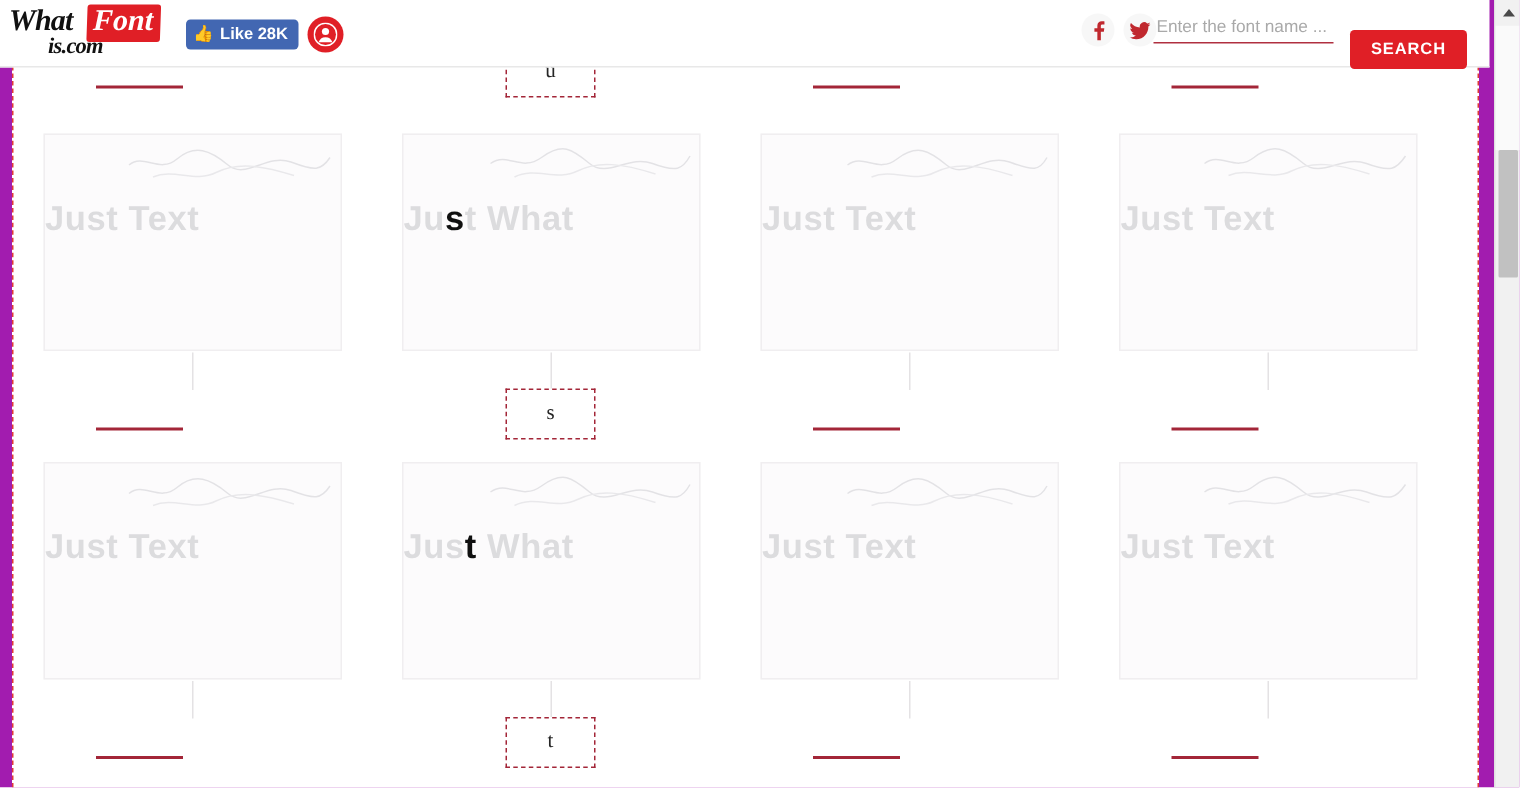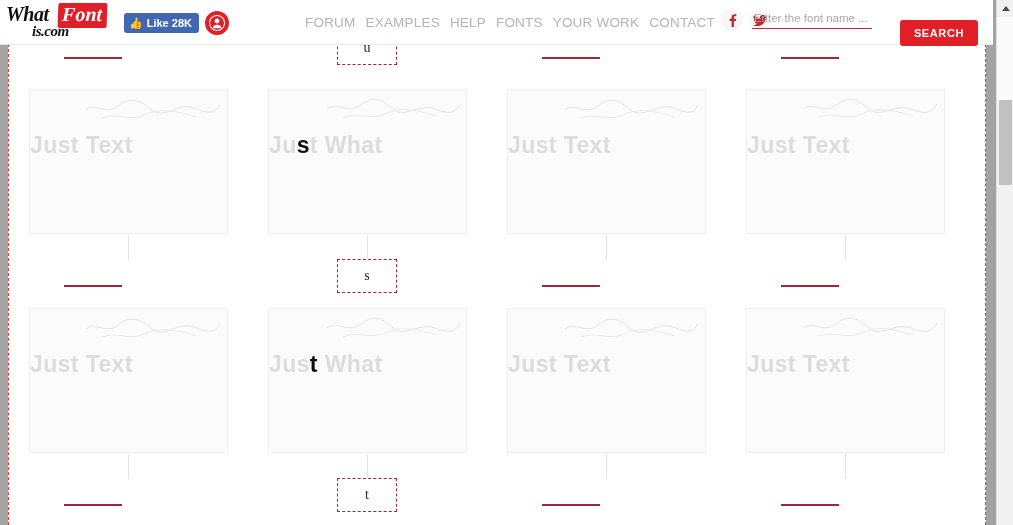--- a/index.html
+++ b/index.html
@@ -4,21 +4,21 @@
 <style>
   * { box-sizing: border-box; }
   html, body {
     margin: 0; padding: 0;
     width: 1013px; height: 525px;
     overflow: hidden;
     background: #ffffff;
     font-family: "Liberation Sans", sans-serif;
   }
 
-  #app { position: relative; width: 1013px; height: 525px; background:#a3a3a3; }
+  #app { position: relative; width: 1013px; height: 525px; background:#a21caf; }
 
   
   .header {
     position: absolute; top: 0; left: 0;
     width: 993px; height: 45px;
     background: #ffffff;
     border-bottom: 1px solid #e8e8e8;
     display: flex; align-items: center;
     z-index: 30;
   }
@@ -99,21 +99,21 @@
     width: 22px; height: 22px; border-radius: 50%;
     background: #f7f7f7;
     display: flex; align-items: center; justify-content: center;
     cursor: pointer;
     margin-top: 3px;
   }
   .soc svg { display: block; }
 
   .searchwrap {
     position: absolute; right: 15px; top: 4px;
-    display: flex; align-items: flex-start; gap: 28px;
+    display: flex; align-items: flex-start; gap: 11px;
   }
   .searchfield {
     width: 120px;
     border: none; outline: none;
     border-bottom: 1px solid #b03040;
     font-size: 11.5px;
     color: #9a9a9a;
     padding: 3px 2px 4px 2px;
     background: transparent;
     margin-top: 5px;
@@ -273,28 +273,20 @@
 
     <div class="avatar">
       <svg width="16" height="16" viewBox="0 0 16 16" aria-hidden="true">
         <circle cx="8" cy="8" r="8" fill="#ffffff"></circle>
         <circle cx="8" cy="8" r="7" fill="#e01f26"></circle>
         <circle cx="8" cy="6" r="2.4" fill="#ffffff"></circle>
         <path d="M3.4 13.2a4.8 4.8 0 0 1 9.2 0z" fill="#ffffff"></path>
       </svg>
     </div>
 
-    <nav class="nav">
-      <a>FORUM</a>
-      <a>EXAMPLES</a>
-      <a>HELP</a>
-      <a>FONTS</a>
-      <a>YOUR WORK</a>
-      <a>CONTACT</a>
-    </nav>
 
     <div class="social">
       <div class="soc">
         <svg width="13" height="13" viewBox="0 0 13 13" aria-hidden="true">
           <path d="M7.9 13V7.1h2L10.2 4.8H7.9V3.4c0-.66.18-1.1 1.13-1.1H10.3V.25C10.08.22 9.36.15 8.52.15c-1.75 0-2.95 1.07-2.95 3.03V4.8H3.6v2.3h1.97V13z" fill="#c0282e"></path>
         </svg>
       </div>
       <div class="soc">
         <svg width="14" height="13" viewBox="0 0 16 13" aria-hidden="true">
           <path d="M16 1.54a6.4 6.4 0 0 1-1.89.52A3.3 3.3 0 0 0 15.56.24a6.6 6.6 0 0 1-2.09.8A3.28 3.28 0 0 0 7.88 4.03 9.32 9.32 0 0 1 1.11.6a3.28 3.28 0 0 0 1.02 4.38A3.26 3.26 0 0 1 .64 4.57v.04a3.28 3.28 0 0 0 2.63 3.22 3.3 3.3 0 0 1-1.48.06 3.29 3.29 0 0 0 3.07 2.28A6.59 6.59 0 0 1 0 11.53a9.29 9.29 0 0 0 5.03 1.48c6.04 0 9.34-5 9.34-9.34l-.01-.43A6.67 6.67 0 0 0 16 1.54z" fill="#c0282e"></path>

